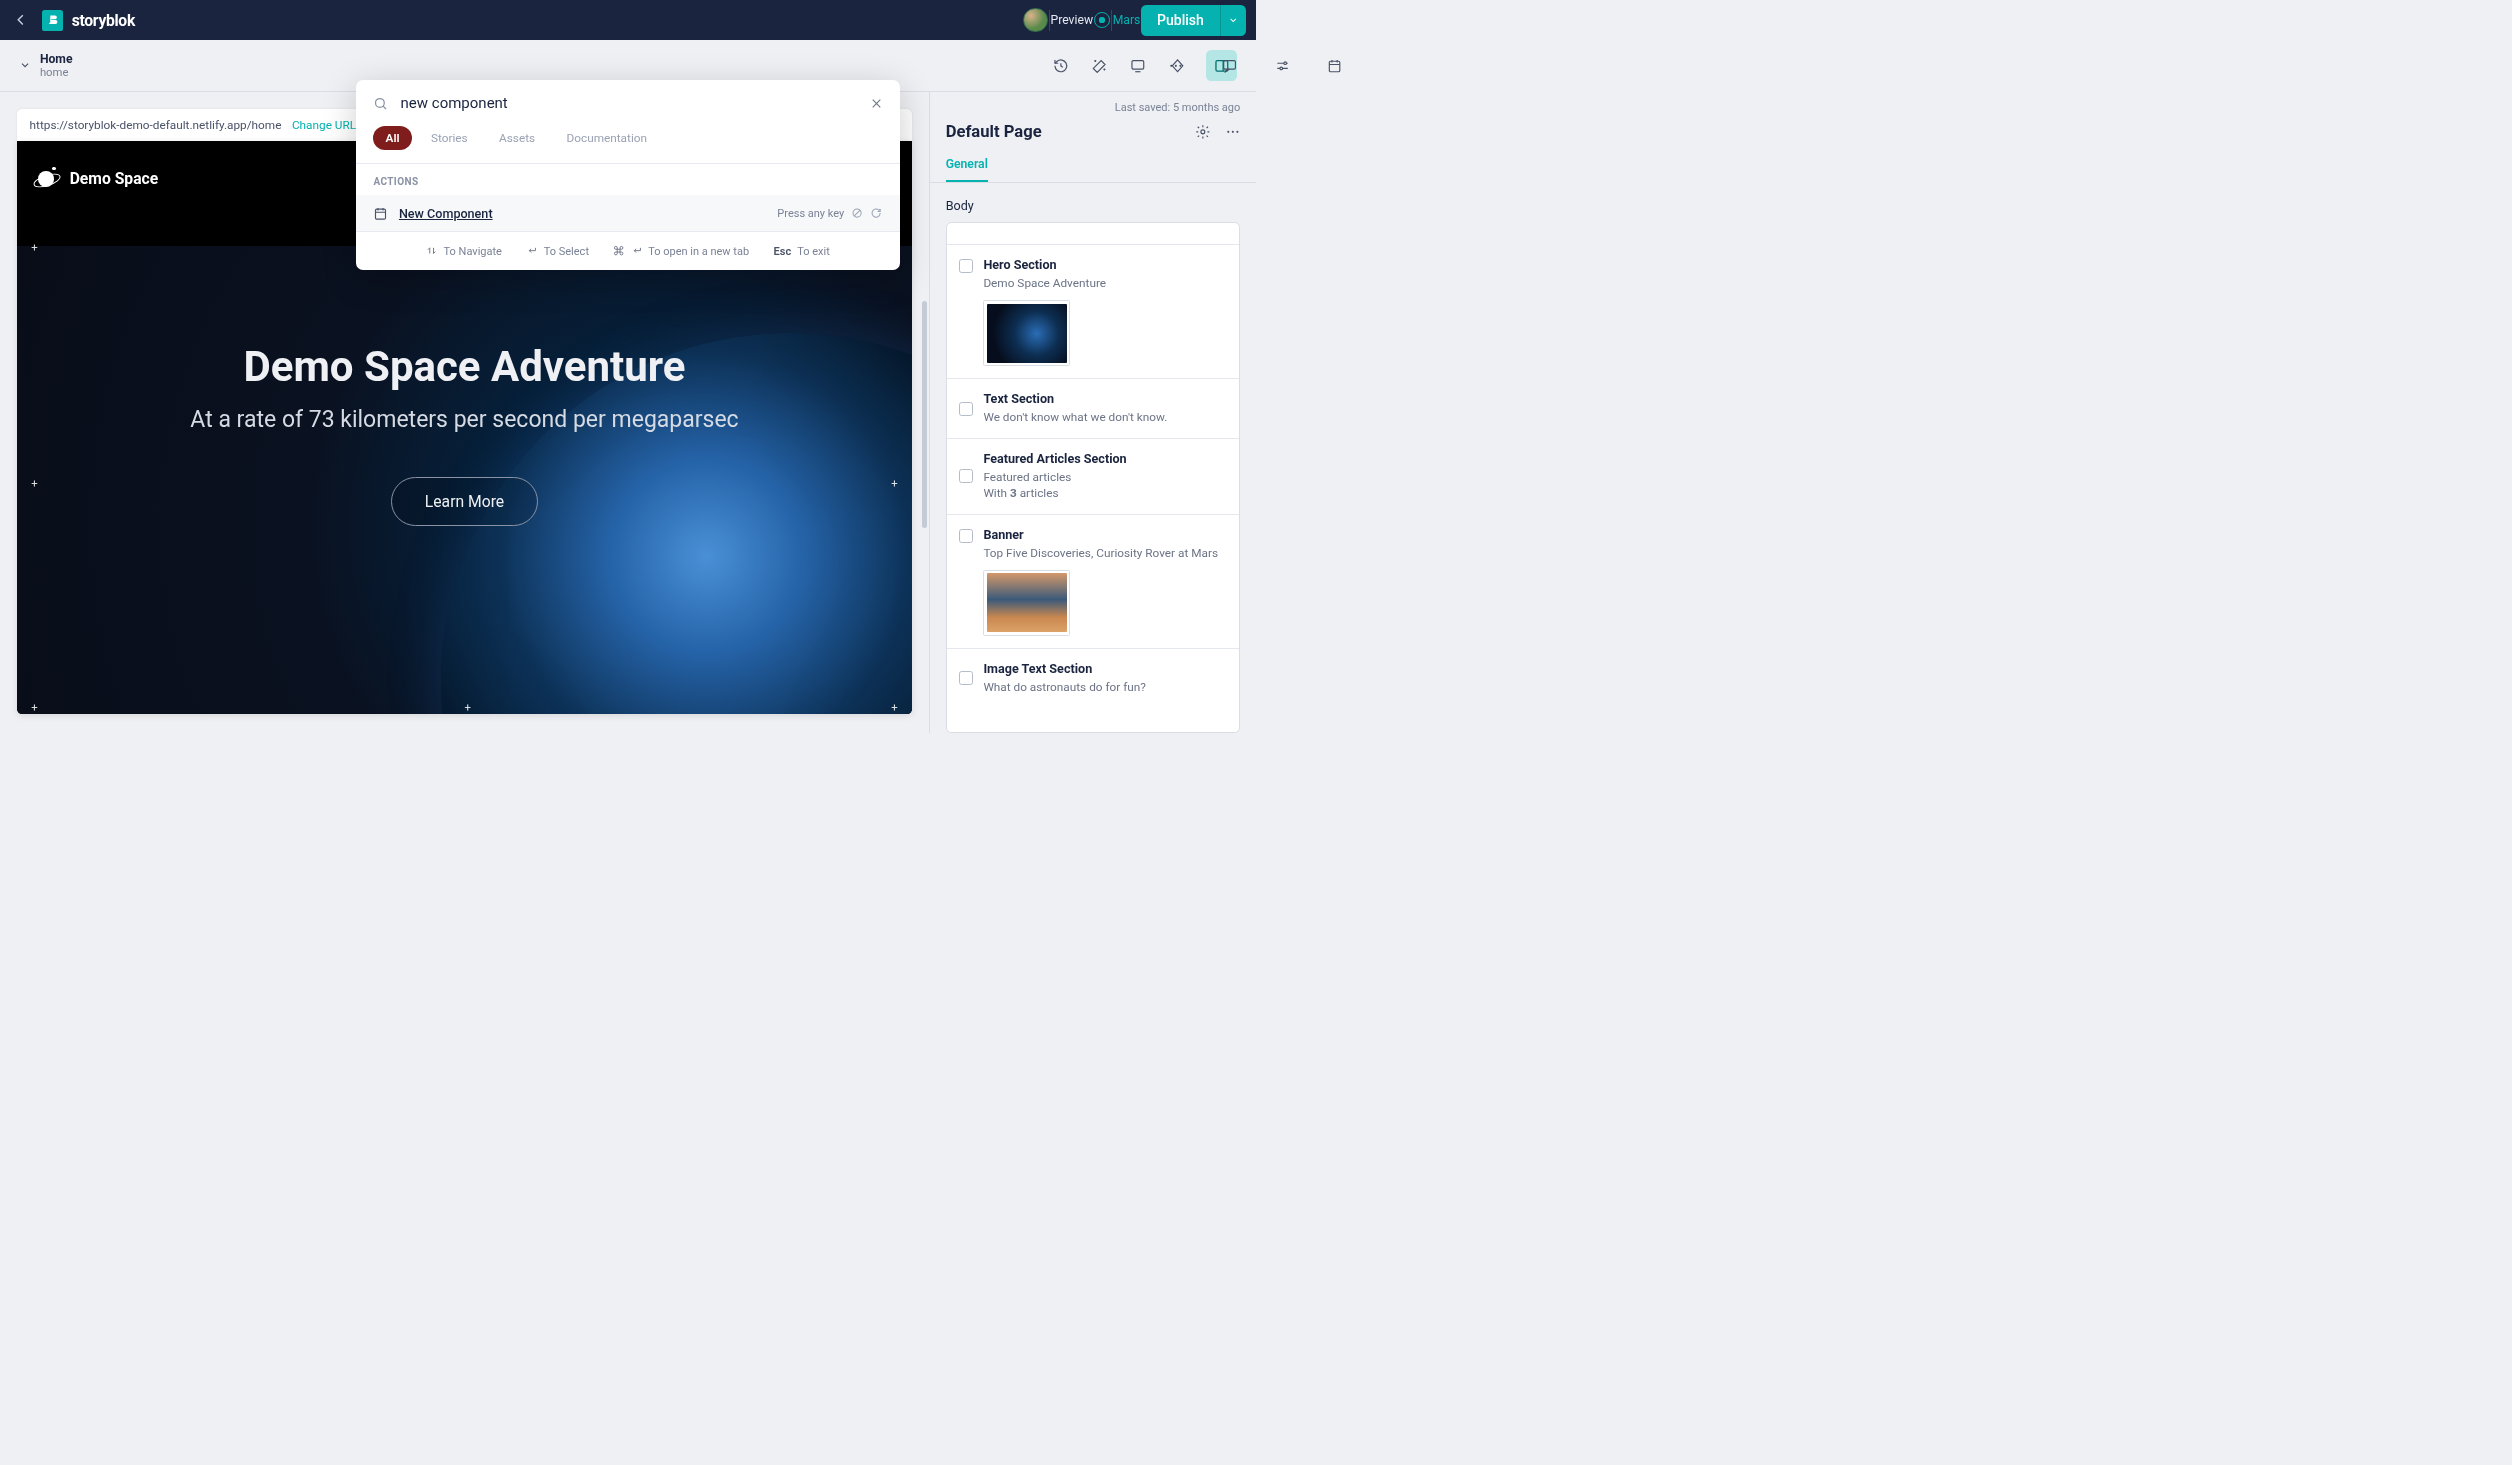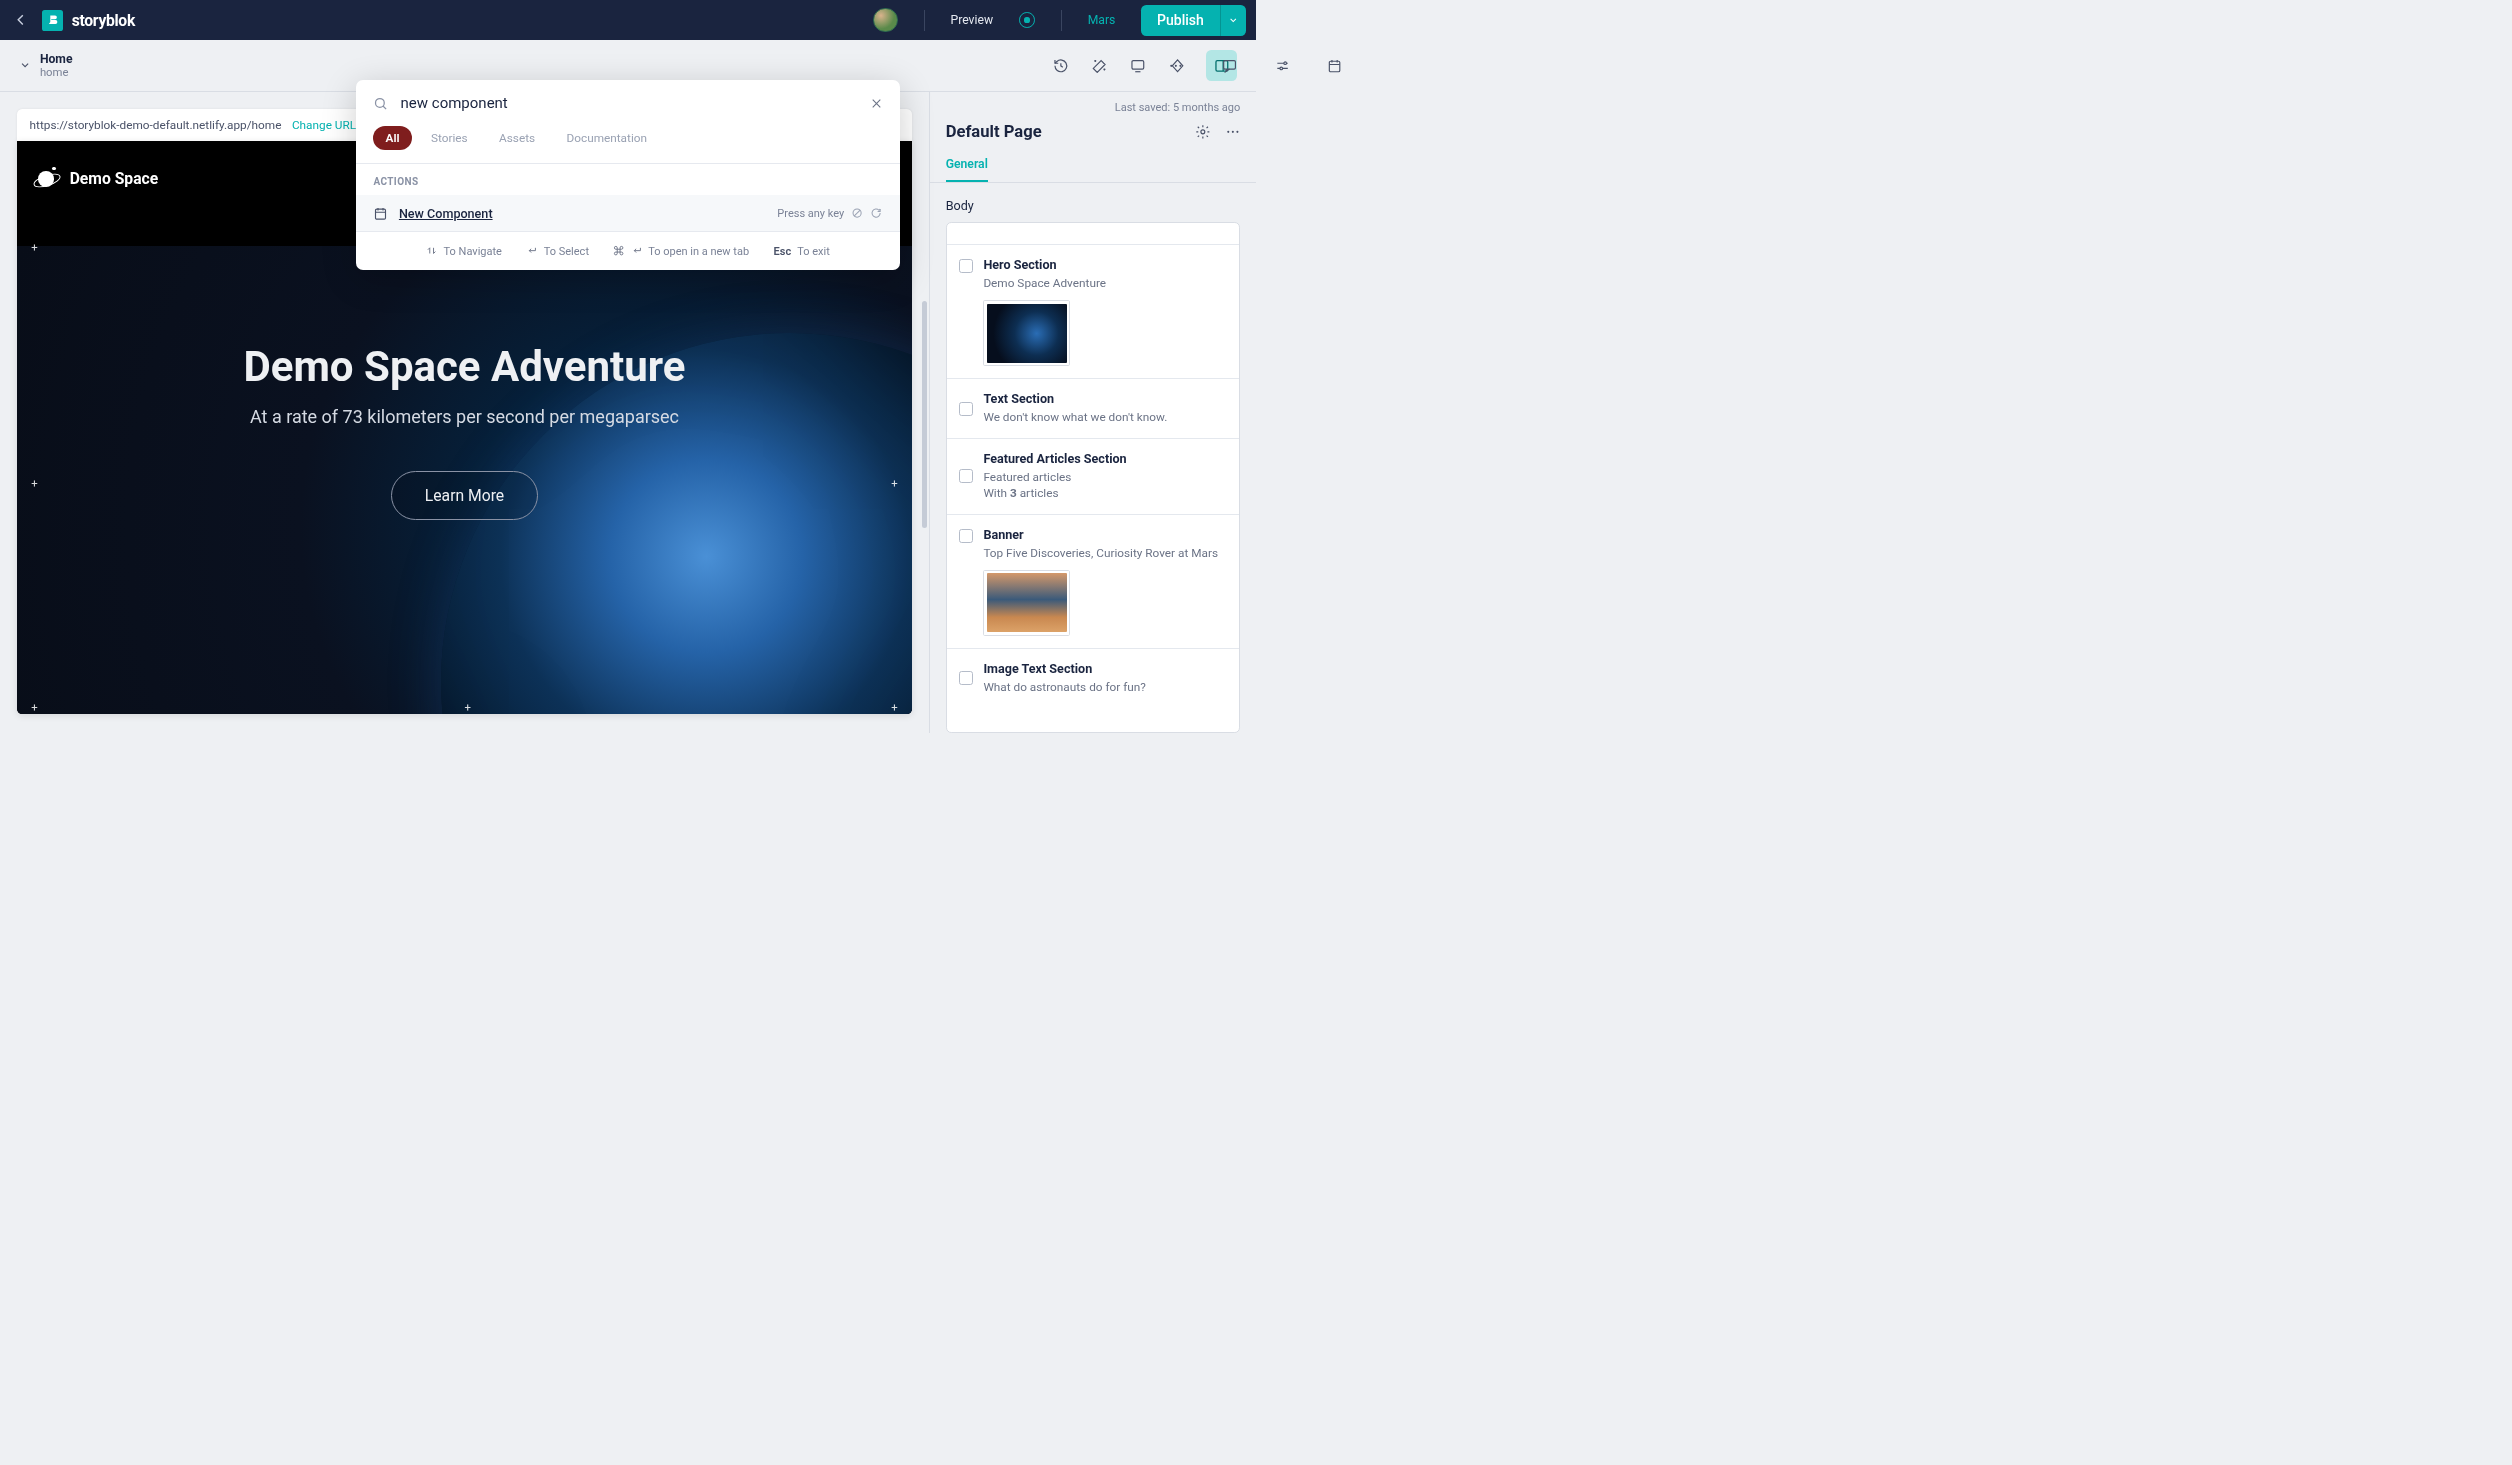--- a/index.html
+++ b/index.html
@@ -4,21 +4,21 @@
 <style>
 * { margin: 0; padding: 0; box-sizing: border-box; font-family: -apple-system, BlinkMacSystemFont, "Segoe UI", Roboto, sans-serif; }
 body { background: #eef0f3; overflow: hidden; width: 1256px; height: 733px; }
 
 
 .top-header { height: 40px; background: #1a243f; display: flex; align-items: center; padding: 0 10.5px; color: #fff; }
 .back-arrow { width: 21px; display: flex; align-items: center; justify-content: center; cursor: pointer; }
 .brand { display: flex; align-items: center; margin-left: 10.5px; gap: 8.7px; }
 .brand-logo { width: 21px; height: 21px; background: #05b2b0; border-radius: 2.6px; display: flex; align-items: center; justify-content: center; font-weight: 800; color: #fff; }
 .brand-name { font-weight: 700; font-size: 15.7px; letter-spacing: -0.3px; }
-.header-right { margin-left: auto; display: flex; align-items: center; gap: 26px; }
+.header-right { margin-left: auto; display: flex; align-items: center; gap: 1px; }
 .avatar { width: 24.4px; height: 24.4px; border-radius: 50%; background: radial-gradient(circle at 30% 30%, #d9b38c, #5a8a4a 60%); border: 1.7px solid #2e6b4f; }
 .vdivider { width: 0.9px; height: 21px; background: #3a4560; }
 .hdr-link { font-size: 12.2px; color: #e4e8f0; cursor: pointer; }
 .target-icon { width: 15.7px; height: 15.7px; border: 1.7px solid #05b2b0; border-radius: 50%; display: flex; align-items: center; justify-content: center; }
 .target-icon::after { content: ""; width: 5.2px; height: 5.2px; background: #05b2b0; border-radius: 50%; }
 .save-link { color: #05b2b0; font-size: 12.2px; cursor: pointer; }
 .publish-group { display: flex; }
 .publish-btn { background: #05b2b0; color: #fff; border: none; height: 31px; padding: 0 15.7px; font-size: 14px; font-weight: 500; border-radius: 5.2px 0 0 5.2px; cursor: pointer; }
 .publish-more { background: #05b2b0; border: none; border-left: 0.9px solid #049492; height: 31px; width: 26px; border-radius: 0 5.2px 5.2px 0; display: flex; align-items: center; justify-content: center; cursor: pointer; }
 
@@ -41,21 +41,21 @@
 .preview-frame-inner { padding: 26px 17.4px; height: 100%; }
 .demo-logo { display: flex; align-items: center; gap: 10.5px; color: #fff; font-weight: 700; font-size: 15.7px; }
 .planet-icon { width: 24.4px; height: 24.4px; position: relative; }
 .planet-icon::before { content: ""; position: absolute; width: 15.7px; height: 15.7px; background: #fff; border-radius: 50%; top: 4.4px; left: 3.5px; }
 .planet-icon::after { content: ""; position: absolute; width: 26px; height: 8.7px; border: 1.7px solid #fff; border-radius: 50%; top: 7.9px; left: -1.7px; transform: rotate(-18deg); background: transparent; }
 .planet-dot { position: absolute; width: 3.5px; height: 3.5px; background: #fff; border-radius: 50%; top: 0; right: 3.5px; }
 .hero-bg { position: absolute; top: 105px; left: 0; right: 0; bottom: 0; background: radial-gradient(circle at 70% 60%, #0a3a6a 0%, #06203a 25%, #0a1120 50%, #080d18 100%); }
 .earth { position: absolute; width: 698px; height: 698px; border-radius: 50%; right: -227px; top: 87px; background: radial-gradient(circle at 38% 32%, #4a90d6 0%, #2563a8 15%, #0d3258 32%, #051a30 50%, #010812 72%); box-shadow: inset -105px -105px 157px rgba(0,0,0,0.85), 0 0 52px rgba(40,100,180,0.25); }
 .hero-content { position: absolute; top: 201px; left: 0; right: 0; text-align: center; color: #eef0f3; }
 .hero-title { font-size: 42px; font-weight: 700; margin-bottom: 15.7px; }
-.hero-sub { font-size: 18px; font-weight: 400; color: #d5dae3; margin-bottom: 44px; }
+.hero-sub { font-size: 23px; font-weight: 400; color: #d5dae3; margin-bottom: 44px; }
 .learn-btn { display: inline-block; padding: 14px 33px; border: 1.3px solid #8a92a5; border-radius: 871px; color: #eef0f3; font-size: 15.7px; cursor: pointer; background: rgba(0,0,0,0.12); }
 .sel-markers { position: absolute; inset: 105px 17.4px 5.2px 17.4px; pointer-events: none; }
 .marker { position: absolute; color: #fff; font-size: 11.3px; opacity: 0.85; }
 .scroll-handle { position: absolute; right: 1.7px; top: 209px; width: 5.2px; height: 227px; background: #c5cbd6; border-radius: 2.6px; }
 
 
 .right-panel { width: 327px; background: #eef0f3; border-left: 0.9px solid #d9dde4; display: flex; flex-direction: column; }
 .saved-row { text-align: right; font-size: 11px; color: #7a8296; padding: 8.7px 15.7px 5.2px; }
 .panel-header { display: flex; align-items: center; padding: 3.5px 15.7px 8.7px; }
 .panel-title { font-size: 16.6px; font-weight: 700; color: #1a243f; }

